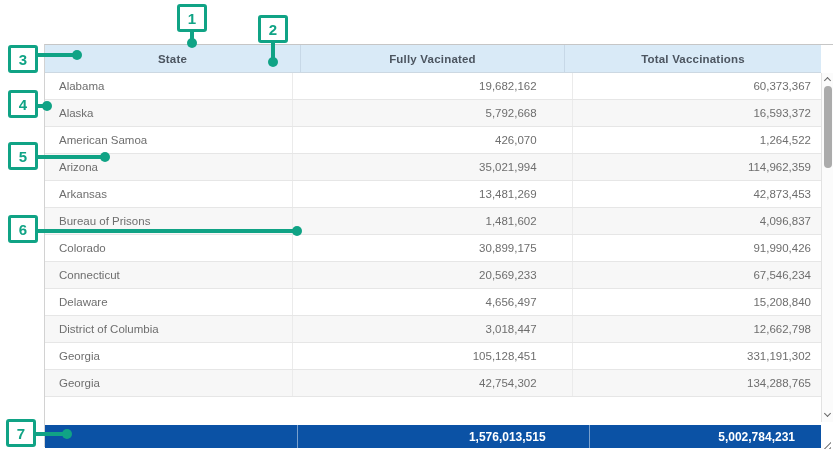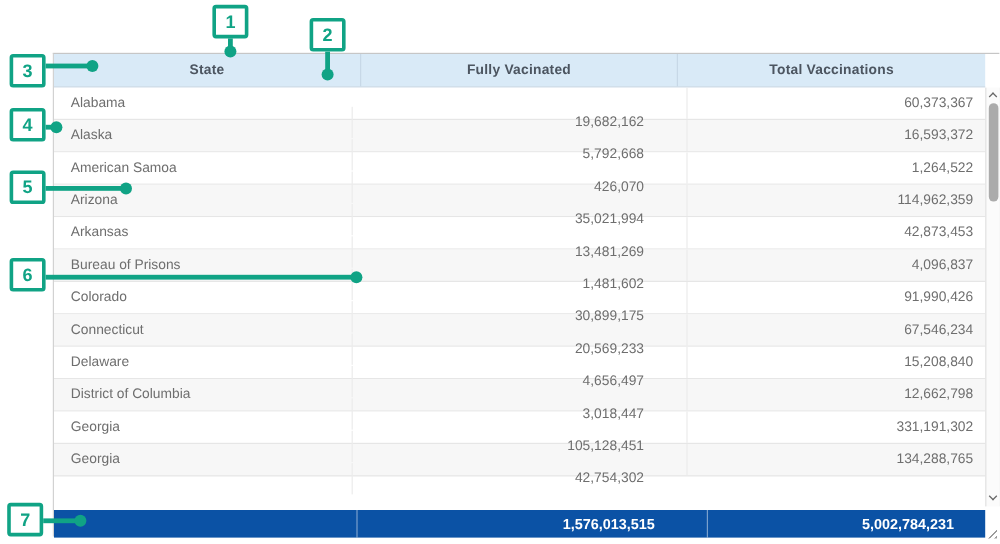--- a/index.html
+++ b/index.html
@@ -22,30 +22,29 @@
     box-sizing:border-box;height:100%;display:flex;align-items:center;justify-content:center;
     font-size:11.5px;font-weight:bold;color:#4c5560;letter-spacing:.2px;
   }
   .hcell + .hcell{border-left:1px solid #c7d8e7;}
   .hcell.c1{width:255px;} .hcell.c2{width:264px;} .hcell.c3{width:257px;}
 
   .rows{position:absolute;left:0;top:28px;width:776px;}
   .row{
     display:flex;height:27px;box-sizing:border-box;background:#ffffff;
     border-bottom:1px solid #e6e6e6;
-    justify-content:flex-end;
   }
   .row:nth-child(even){background:#f7f7f7;}
   .cell{
     box-sizing:border-box;height:100%;display:flex;align-items:center;
     font-size:11.5px;color:#6e6e6e;
   }
   .cell + .cell{border-left:1px solid #ebebeb;}
   .cell.c1{width:255px;padding-left:14px;}
-  .cell.c2{width:264px;justify-content:flex-end;padding-right:12px;margin-top:16px;}
+  .cell.c2{width:264px;justify-content:flex-end;padding-right:12px;}
   .cell.c3{width:257px;justify-content:flex-end;padding-right:10px;margin-left:23px;}
 
   
   .summary-row{
     position:absolute;left:0;top:380px;width:776px;height:23px;
     display:flex;background:#0b52a5;box-sizing:border-box;
   }
   .scell{
     box-sizing:border-box;height:100%;display:flex;align-items:center;justify-content:flex-end;
     font-size:12px;font-weight:bold;color:#ffffff;

